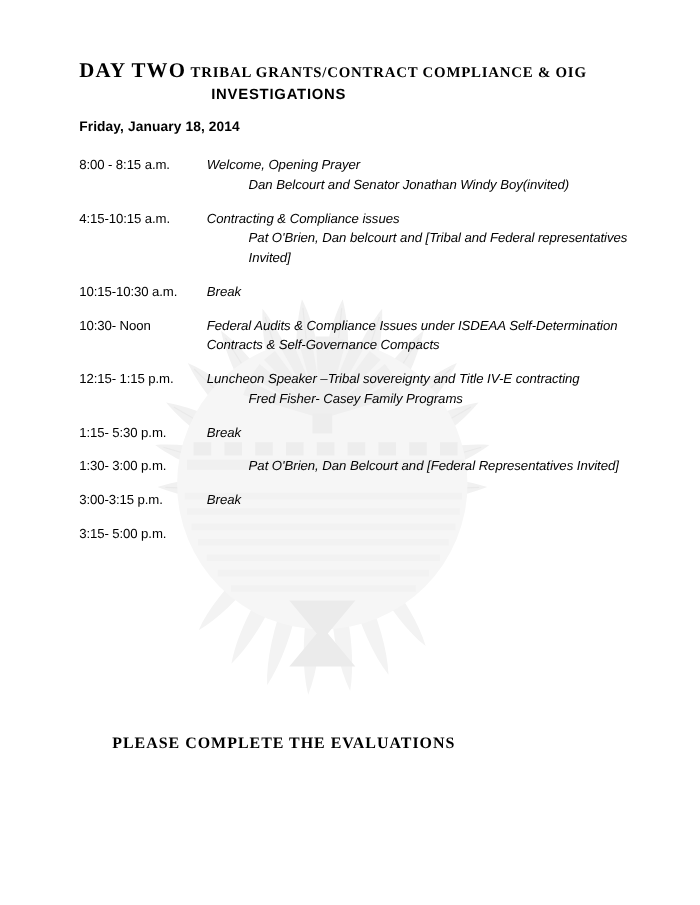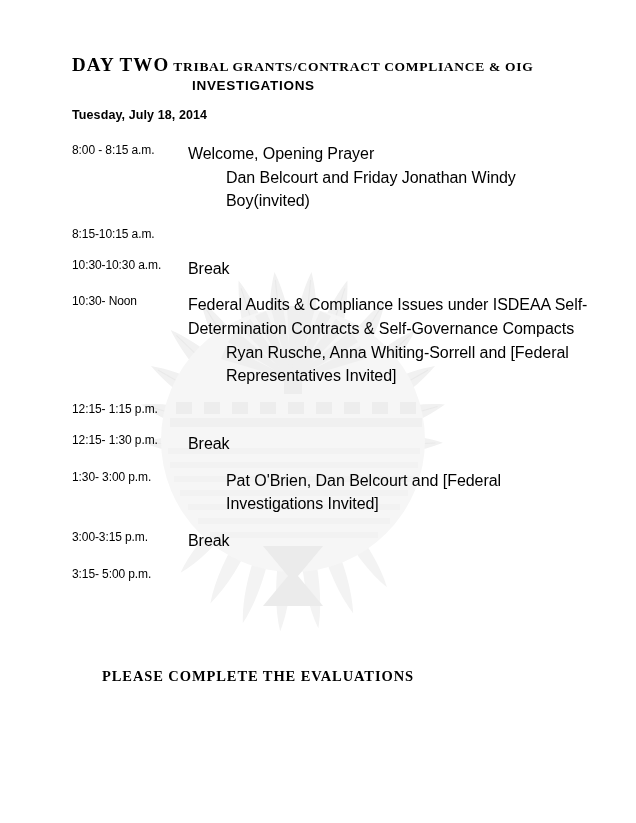--- a/index.html
+++ b/index.html
@@ -89,23 +89,24 @@
   }
   .row .time {
     width: 116px;
     flex: 0 0 116px;
     font-size: 12px;
     line-height: 1.48;
     letter-spacing: -0.1px;
   }
   .row .desc {
     flex: 1 1 auto;
-    font-size: 16px;
+    font-size: 12px;
     line-height: 1.48;
     letter-spacing: -0.05px;
+    font-style: italic;
   }
   .desc .topic { display: block; }
   .desc .speaker {
     display: block;
     padding-left: 38px;
   }
 
   .doc-footer {
     position: absolute;
     left: 0;
@@ -252,66 +253,73 @@
   </div>
 
   <div id="content">
 
     <div class="doc-title">
       <span class="title-day">DAY TWO</span>
       <span class="title-rest">TRIBAL GRANTS/CONTRACT COMPLIANCE &amp; OIG</span>
       <span class="title-line2">INVESTIGATIONS</span>
     </div>
 
-    <div class="doc-date">Tuesday, July 18, 2014</div>
+    <div class="doc-date">Friday, January 18, 2014</div>
 
     <div id="schedule">
 
       <div class="row">
         <div class="time">8:00 - 8:15 a.m.</div>
         <div class="desc">
           <span class="topic">Welcome, Opening Prayer</span>
-          <span class="speaker">Dan Belcourt and Friday Jonathan Windy Boy(invited)</span>
-        </div>
-      </div>
-
-      <div class="row">
-        <div class="time">8:15-10:15 a.m.</div>
-      </div>
-
-      <div class="row">
-        <div class="time">10:30-10:30 a.m.</div>
+          <span class="speaker">Dan Belcourt and Senator Jonathan Windy Boy(invited)</span>
+        </div>
+      </div>
+
+      <div class="row">
+        <div class="time">4:15-10:15 a.m.</div>
+        <div class="desc">
+          <span class="topic">Contracting &amp; Compliance issues</span>
+          <span class="speaker">Pat O'Brien, Dan belcourt and [Tribal and Federal representatives Invited]</span>
+        </div>
+      </div>
+
+      <div class="row">
+        <div class="time">10:15-10:30 a.m.</div>
         <div class="desc">
           <span class="topic">Break</span>
         </div>
       </div>
 
       <div class="row">
         <div class="time">10:30- Noon</div>
         <div class="desc">
           <span class="topic">Federal Audits &amp; Compliance Issues under ISDEAA Self-Determination Contracts &amp; Self-Governance Compacts</span>
-          <span class="speaker">Ryan Rusche, Anna Whiting-Sorrell and [Federal Representatives Invited]</span>
         </div>
       </div>
 
       <div class="row">
         <div class="time">12:15- 1:15 p.m.</div>
-      </div>
-
-      <div class="row">
-        <div class="time">12:15- 1:30 p.m.</div>
+        <div class="desc">
+          <span class="topic">Luncheon Speaker –Tribal sovereignty and Title IV-E contracting</span>
+          <span class="speaker">Fred Fisher- Casey Family Programs</span>
+        </div>
+      </div>
+
+      <div class="row">
+        <div class="time">1:15- 5:30 p.m.</div>
         <div class="desc">
           <span class="topic">Break</span>
         </div>
       </div>
 
       <div class="row">
         <div class="time">1:30- 3:00 p.m.</div>
         <div class="desc">
-          <span class="speaker">Pat O'Brien, Dan Belcourt and [Federal Investigations Invited]</span>
+          <span class="speaker">Pat O'Brien, Dan Belcourt and [Federal Representatives Invited]</span>
         </div>
       </div>
 
       <div class="row">
         <div class="time">3:00-3:15 p.m.</div>
         <div class="desc">
           <span class="topic">Break</span>
         </div>
       </div>
 

